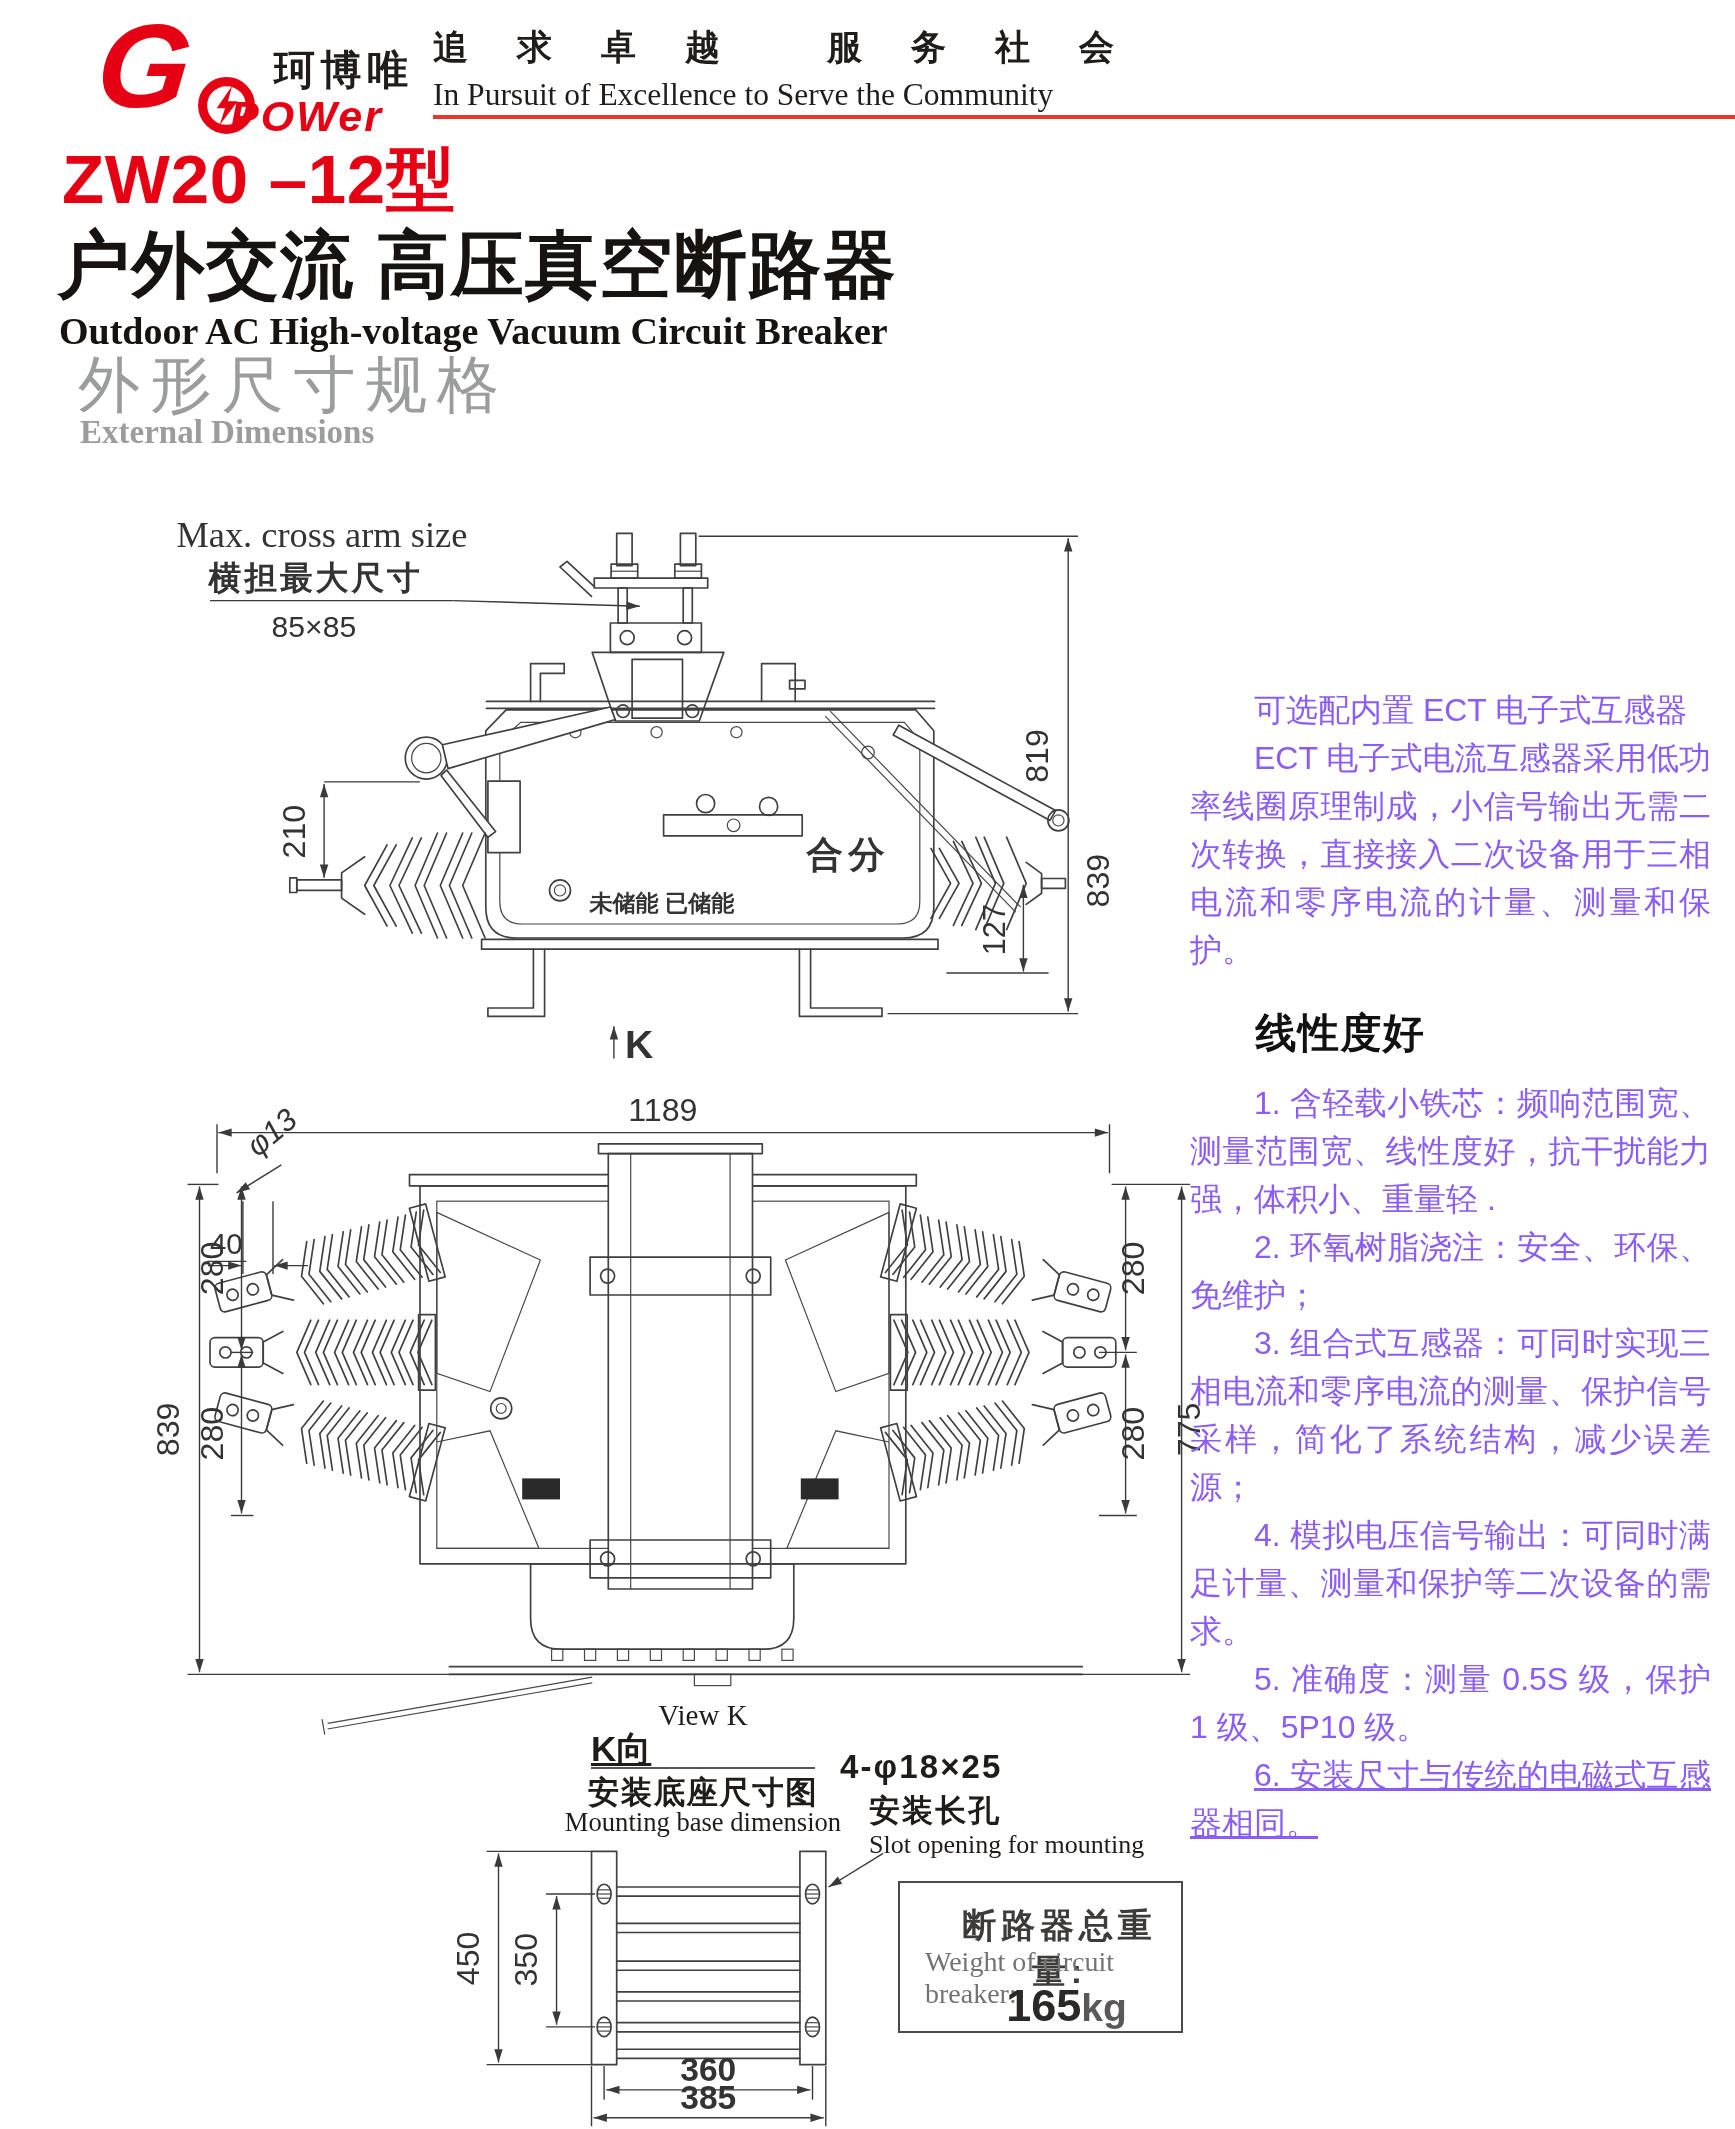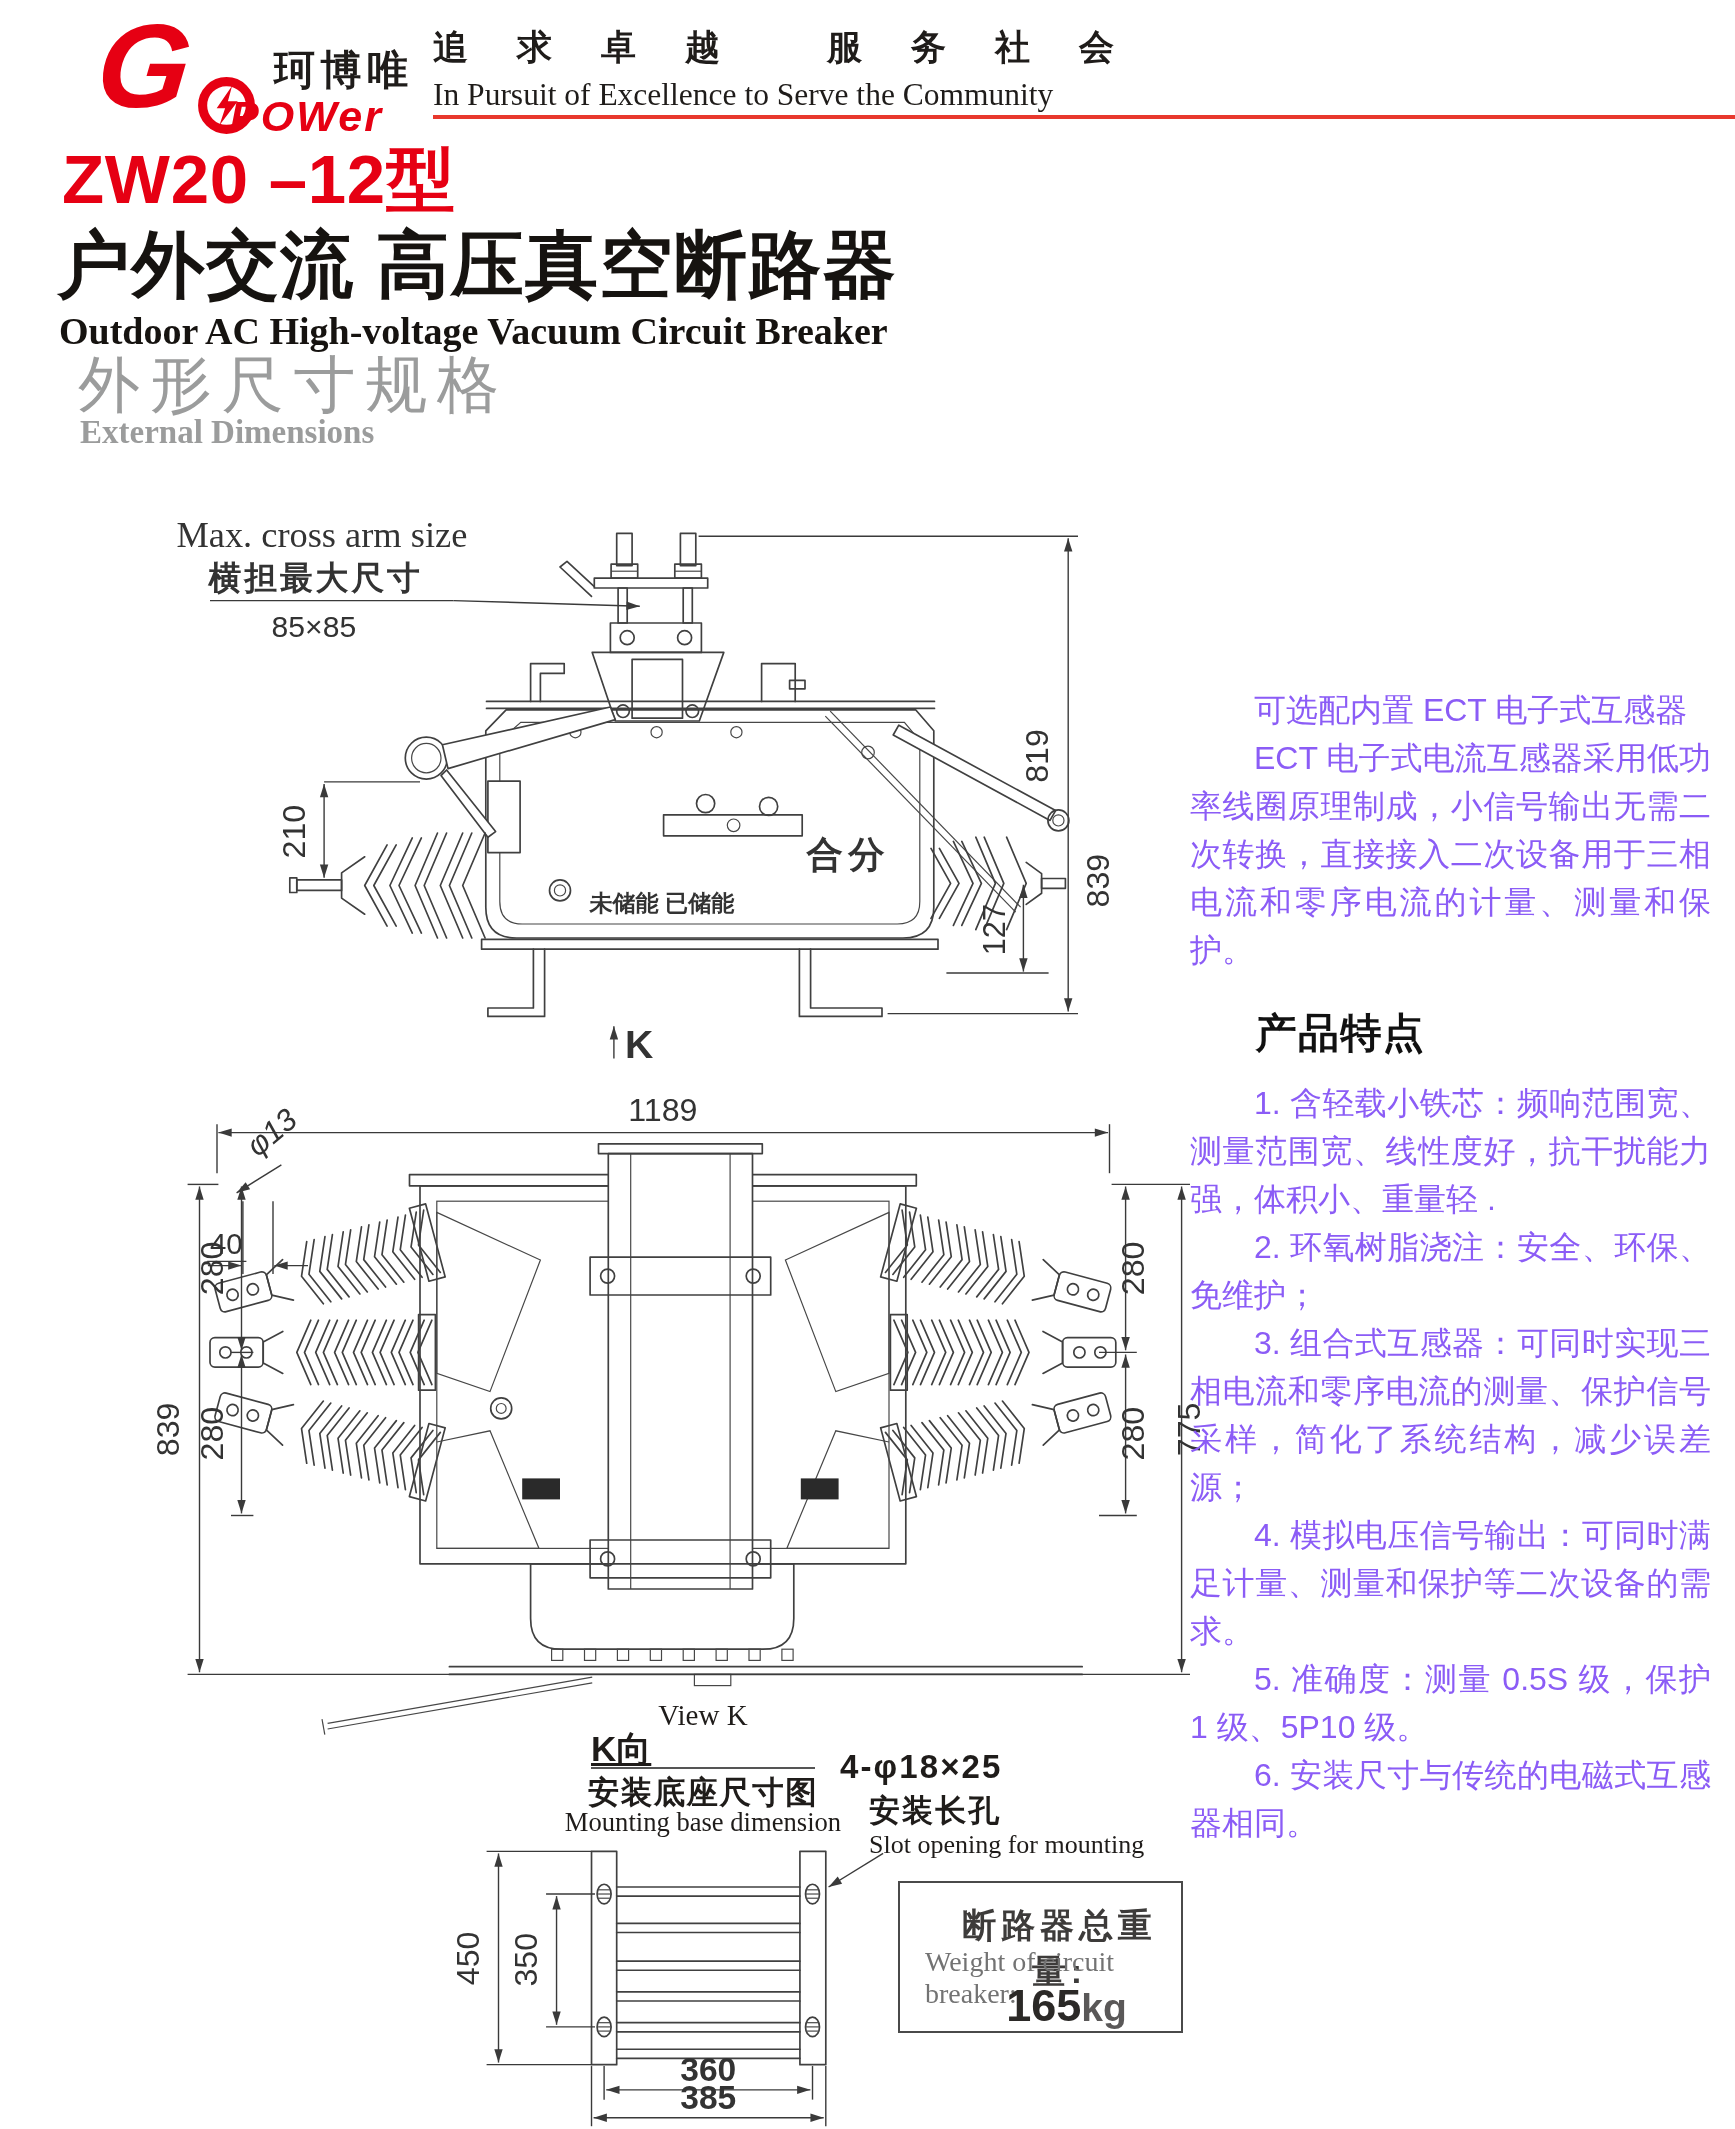--- a/index.html
+++ b/index.html
@@ -365,21 +365,21 @@
   <div class="abs" style="left:38px;top:19.6px;font-size:34px;font-weight:900;letter-spacing:4.9px;color:#3d3b3a;text-align:center;">断路器总重量:</div>
   <div class="abs serif" style="left:25px;top:63px;font-size:28px;color:#737373;">Weight of circuit breaker:</div>
   <div class="abs" style="left:0;top:97px;width:333px;text-align:center;">
     <span style="font-size:45px;font-weight:900;color:#2b2927;">165</span><span style="font-size:39px;font-weight:700;color:#5a5858;">kg</span>
   </div>
 </div>
 
 <div class="abs" style="left:1190px;top:686px;width:521px;">
   <p class="bodytext" style="margin:0;font-size:32px;line-height:48px;text-indent:2em;text-align:justify;">可选配内置 ECT 电子式互感器</p>
   <p class="bodytext" style="margin:0;font-size:32px;line-height:48px;text-indent:2em;text-align:justify;">ECT 电子式电流互感器采用低功率线圈原理制成，小信号输出无需二次转换，直接接入二次设备用于三相电流和零序电流的计量、测量和保护。</p>
-  <h3 style="margin:32px 0 18px 0;font-size:41px;font-weight:900;color:#111;text-indent:1.6em;letter-spacing:1.4px;">产品特点</h3>
+  <h3 style="margin:32px 0 18px 0;font-size:41px;font-weight:900;color:#111;text-indent:1.6em;letter-spacing:1.4px;">线性度好</h3>
   <p class="bodytext" style="margin:0;font-size:32px;line-height:48px;text-indent:2em;text-align:justify;">1. 含轻载小铁芯：频响范围宽、测量范围宽、线性度好，抗干扰能力强，体积小、重量轻 .</p>
   <p class="bodytext" style="margin:0;font-size:32px;line-height:48px;text-indent:2em;text-align:justify;">2. 环氧树脂浇注：安全、环保、免维护；</p>
   <p class="bodytext" style="margin:0;font-size:32px;line-height:48px;text-indent:2em;text-align:justify;">3. 组合式互感器：可同时实现三相电流和零序电流的测量、保护信号采样，简化了系统结构，减少误差源；</p>
   <p class="bodytext" style="margin:0;font-size:32px;line-height:48px;text-indent:2em;text-align:justify;">4. 模拟电压信号输出：可同时满足计量、测量和保护等二次设备的需求。</p>
   <p class="bodytext" style="margin:0;font-size:32px;line-height:48px;text-indent:2em;text-align:justify;">5. 准确度：测量 0.5S 级，保护 1 级、5P10 级。</p>
-  <p class="bodytext" style="margin:0;font-size:32px;line-height:48px;text-indent:2em;text-align:justify;">6. 安装尺寸与传统的电磁式互感器相同。</p>
+  <p class="bodytext" style="margin:0;font-size:32px;line-height:48px;text-indent:2em;text-align:justify;text-decoration:underline;">6. 安装尺寸与传统的电磁式互感器相同。</p>
 </div>
 
 
 </body></html>

